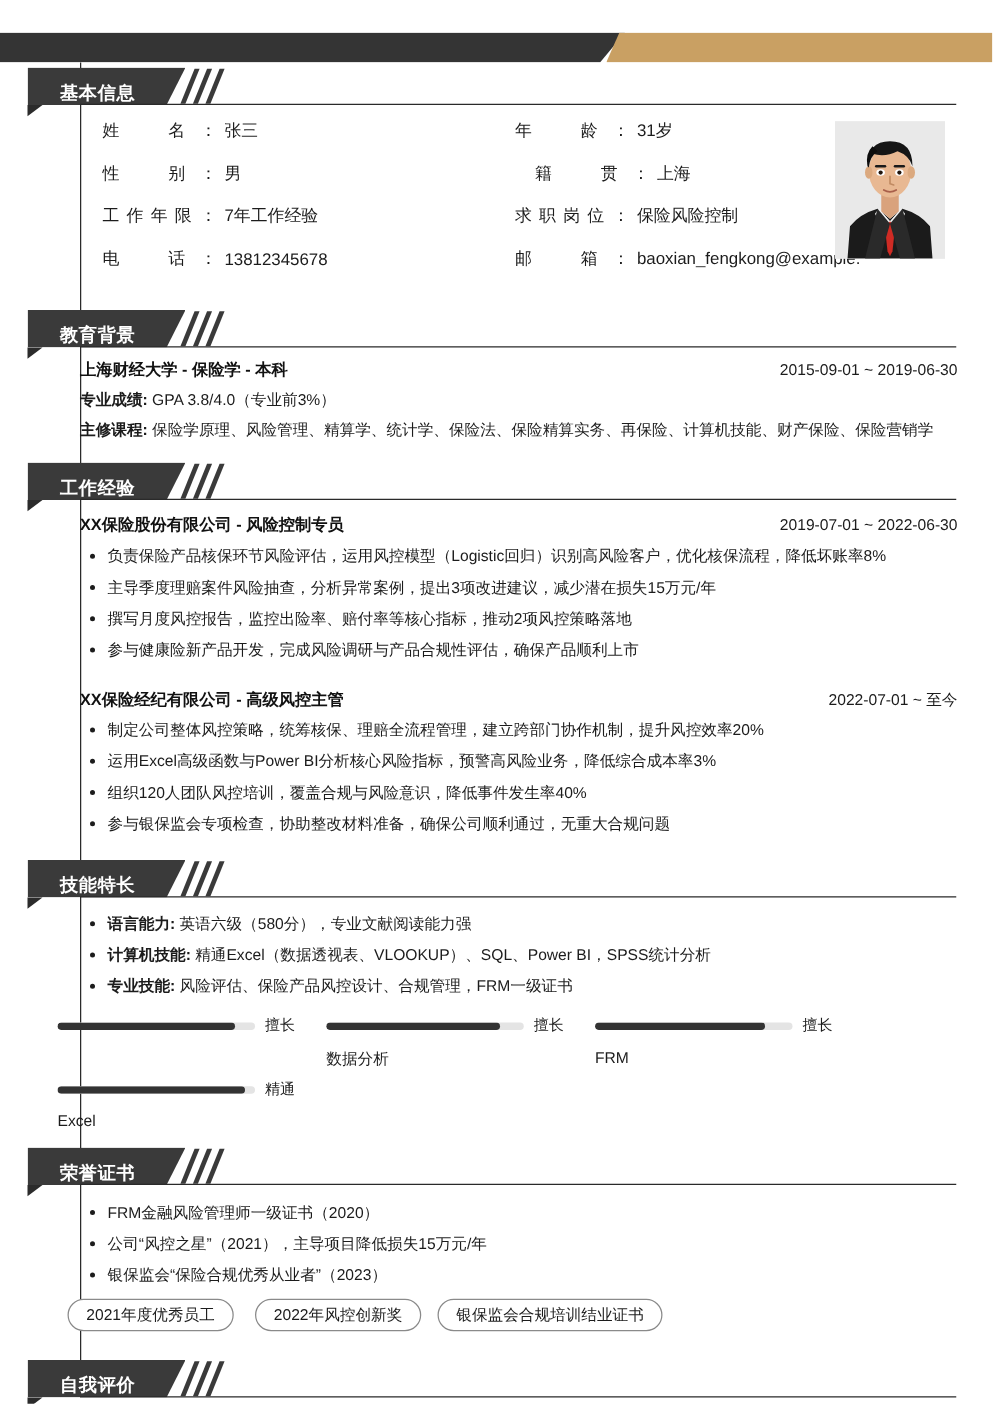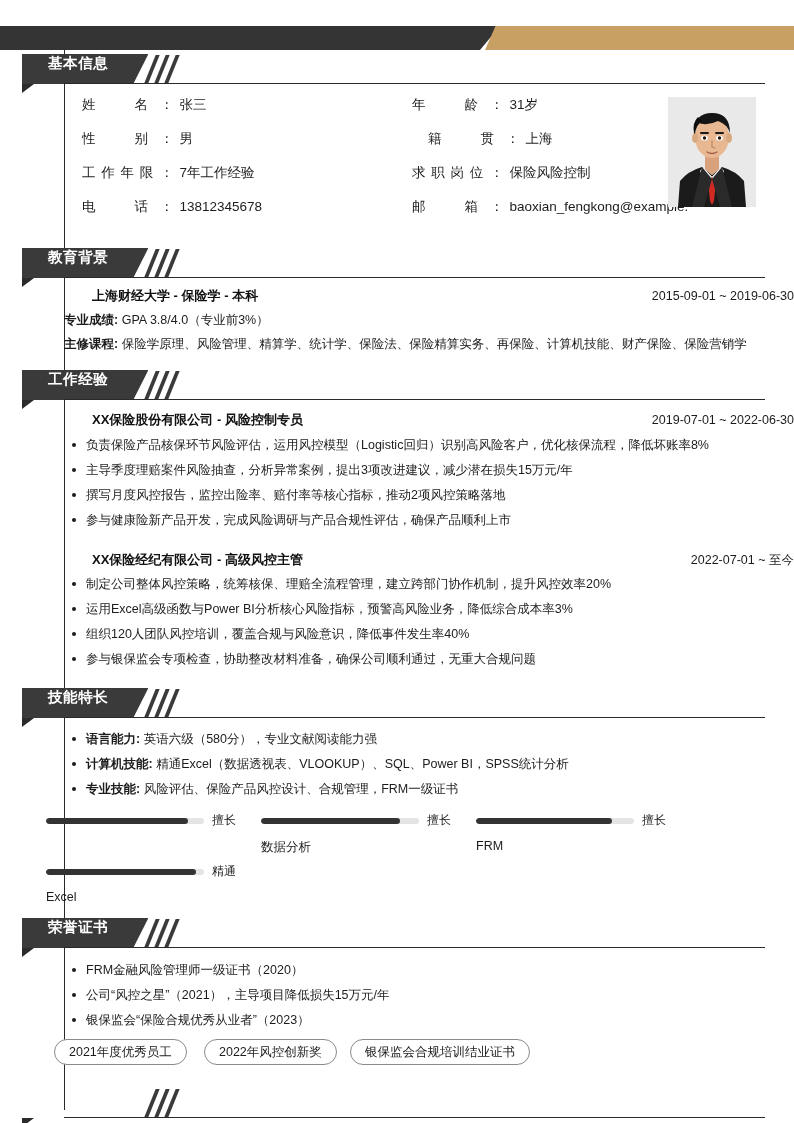--- a/index.html
+++ b/index.html
@@ -58,21 +58,21 @@
     height: 30px;
   }
   .sec-head .plate {
     position: absolute;
     left: 22px; top: 0;
     height: 30px;
     background: #3a3a3a;
     clip-path: polygon(0 0, 100% 0, 88% 100%, 0 100%);
     padding: 0 40px 0 26px;
     display: flex;
-    align-items: flex-start;
+    align-items: flex-end;
   }
   .sec-head .plate span {
     color: #ffffff;
     font-size: 14.5px;
     font-weight: bold;
     letter-spacing: 0.6px;
     white-space: nowrap;
   }
   .sec-head .slash {
     position: absolute;
@@ -93,21 +93,20 @@
     left: 64px; top: 29px;
     width: 701px; height: 1px;
     background: #2a2a2a;
   }
 
   
   .body-block {
     position: absolute;
     left: 64px;
     width: 710px;
-    padding-left: 28px;
   }
 
   
   .info-row {
     position: absolute;
     display: flex;
     align-items: baseline;
     font-size: 13.5px;
     white-space: nowrap;
   }
@@ -255,21 +254,21 @@
 <div class="info-row" style="left:82px; top:130px;">
   <span class="info-label">性　　别</span>
   <span class="info-colon">：</span>
   <span class="info-value">男</span>
 </div>
 <div class="info-row" style="left:82px; top:164px;">
   <span class="info-label" style="letter-spacing:1px;">工 作 年 限</span>
   <span class="info-colon">：</span>
   <span class="info-value">7年工作经验</span>
 </div>
-<div class="info-row" style="left:82px; top:198px;">
+<div class="info-row" style="left:82px; top:198px;align-items:center;">
   <span class="info-label">电　　话</span>
   <span class="info-colon">：</span>
   <span class="info-value">13812345678</span>
 </div>
 
 <div class="info-row" style="left:412px; top:96px;">
   <span class="info-label">年　　龄</span>
   <span class="info-colon">：</span>
   <span class="info-value">31岁</span>
 </div>
@@ -480,19 +479,22 @@
 <div class="bullet" style="left:86px; top:962px;">FRM金融风险管理师一级证书（2020）</div>
 <div class="bullet" style="left:86px; top:987px;">公司“风控之星”（2021），主导项目降低损失15万元/年</div>
 <div class="bullet" style="left:86px; top:1012px;">银保监会“保险合规优秀从业者”（2023）</div>
 
 <div class="tag" style="left:54px; top:1039px;">2021年度优秀员工</div>
 <div class="tag" style="left:204px; top:1039px;">2022年风控创新奖</div>
 <div class="tag" style="left:350px; top:1039px;">银保监会合规培训结业证书</div>
 
 <div class="section" style="top:1088px;">
   <div class="sec-head">
+    <div class="plate">
+      <span>自我评价</span>
+    </div>
     <div class="slash" style="left:150px;"></div>
     <div class="slash" style="left:160px;"></div>
     <div class="slash" style="left:170px;"></div>
     <div class="fold"></div>
     <div class="rule"></div>
   </div>
 </div>
 
 </body></html>

